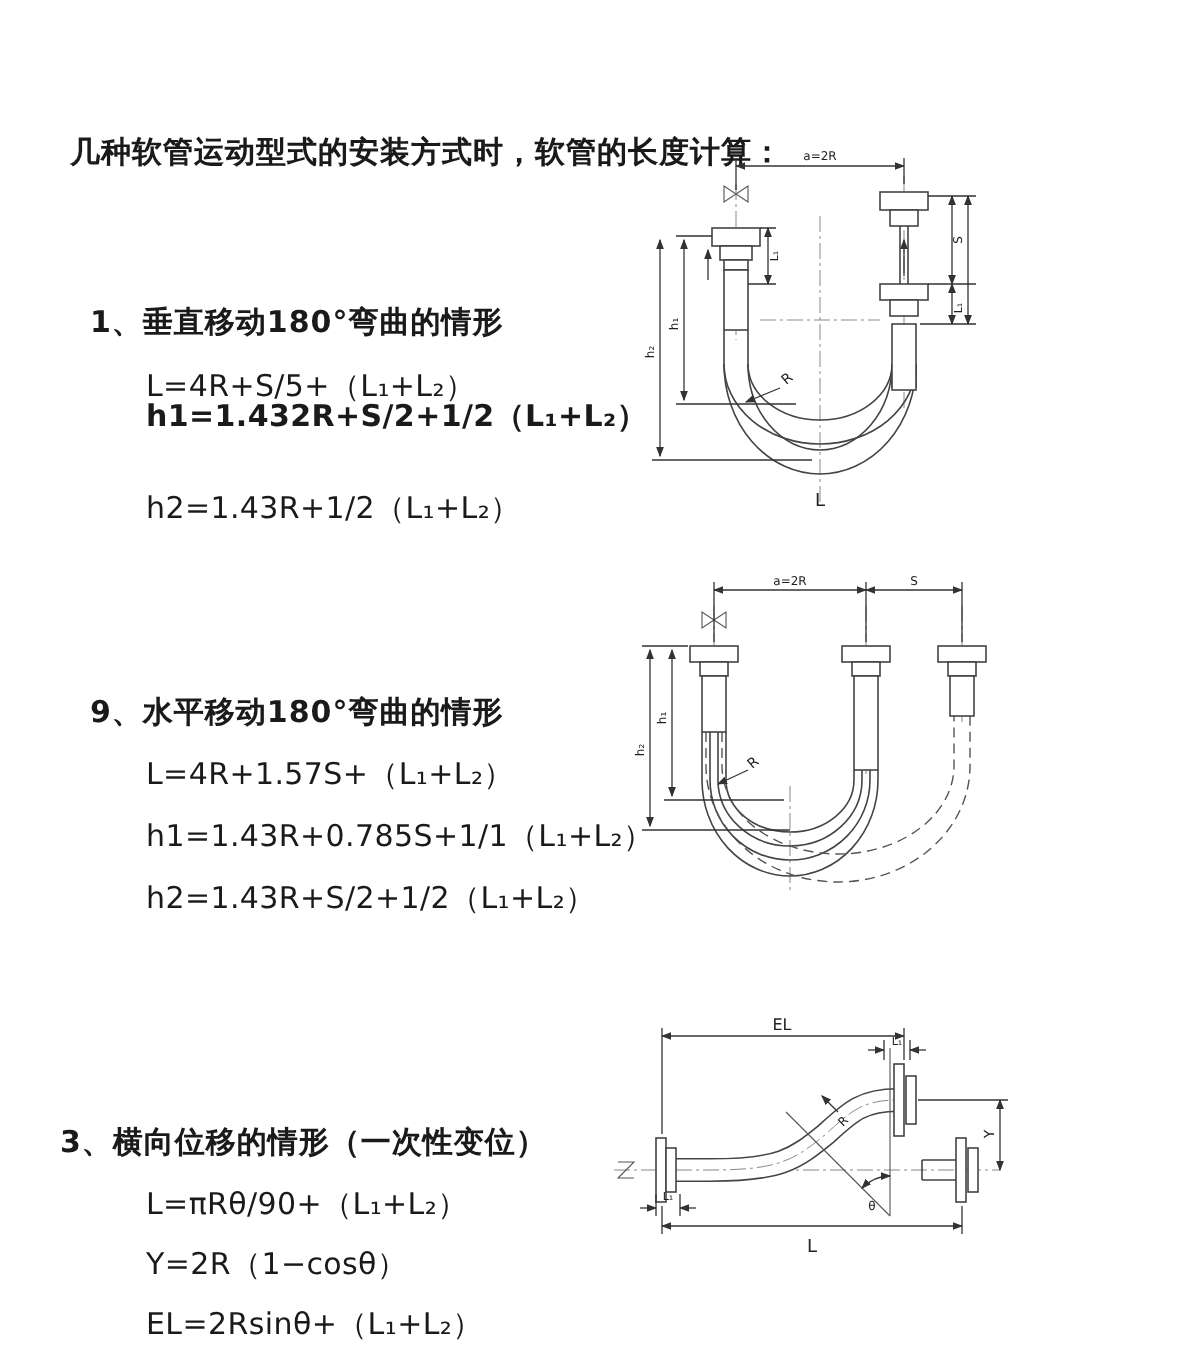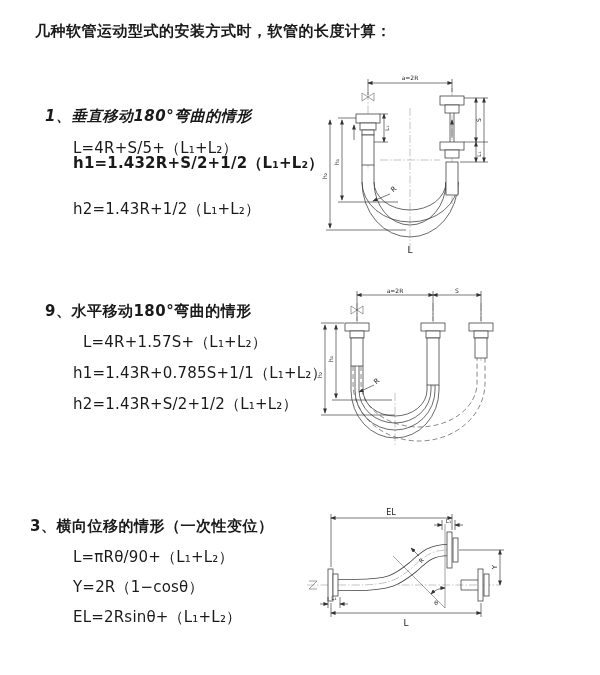--- a/index.html
+++ b/index.html
@@ -1,27 +1,27 @@
 <!DOCTYPE html>
 <html><head>
 <meta charset="utf-8">
 <style>
   html,body{margin:0;padding:0;}
   body{
     width:600px;height:675px;background:#ffffff;position:relative;
     font-family:"DejaVu Sans","Liberation Sans",sans-serif;color:#1a1a1a;
     overflow:hidden;
   }
-  .abs{position:absolute;white-space:nowrap;}
+  .abs{position:absolute;white-space:nowrap;margin-top:45px;}
   .title{left:35px;top:22px;font-size:15px;font-weight:bold;letter-spacing:0.5px;}
   .heading{font-size:15px;font-weight:bold;letter-spacing:0.5px;}
   .formula{font-size:15px;font-weight:normal;letter-spacing:0.2px;}
   
-  .h1x{left:45px;top:107px;font-style:italic;} .f1a{left:73px;top:139px;} .f1b{left:73px;top:154px;font-weight:bold;} .f1c{left:73px;top:200px;}
-  .h2x{left:45px;top:302px;} .f2a{left:83px;top:333px;} .f2b{left:73px;top:364px;} .f2c{left:73px;top:395px;}
+  .h1x{left:45px;top:107px;} .f1a{left:73px;top:139px;} .f1b{left:73px;top:154px;font-weight:bold;} .f1c{left:73px;top:200px;}
+  .h2x{left:45px;top:302px;} .f2a{left:73px;top:333px;} .f2b{left:73px;top:364px;} .f2c{left:73px;top:395px;}
   .h3x{left:30px;top:517px;} .f3a{left:73px;top:548px;} .f3b{left:73px;top:578px;} .f3c{left:73px;top:608px;}
   svg{position:absolute;overflow:visible;}
   #d1{left:310px;top:70px;}
   #d2{left:310px;top:285px;}
   #d3{left:295px;top:498px;}
   svg .ln{stroke:#444;stroke-width:0.8;fill:none;}
   svg .thin{stroke:#555;stroke-width:0.55;fill:none;}
   svg .dim{stroke:#333;stroke-width:0.65;fill:none;}
   svg .cl{stroke:#888;stroke-width:0.5;fill:none;stroke-dasharray:8 2 1.5 2;}
   svg .dash{stroke:#555;stroke-width:0.7;fill:none;stroke-dasharray:5 3;}

